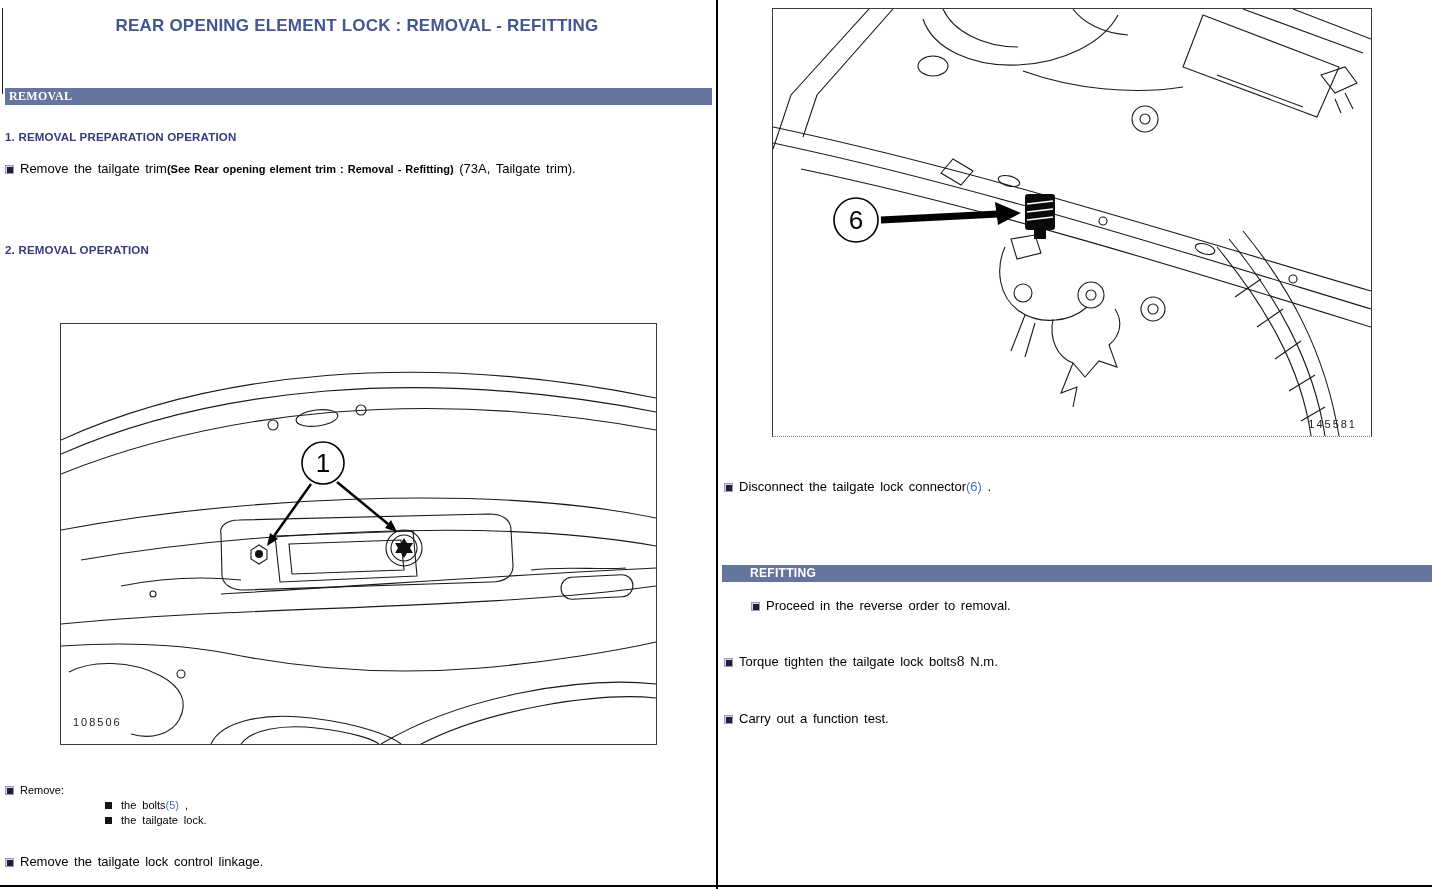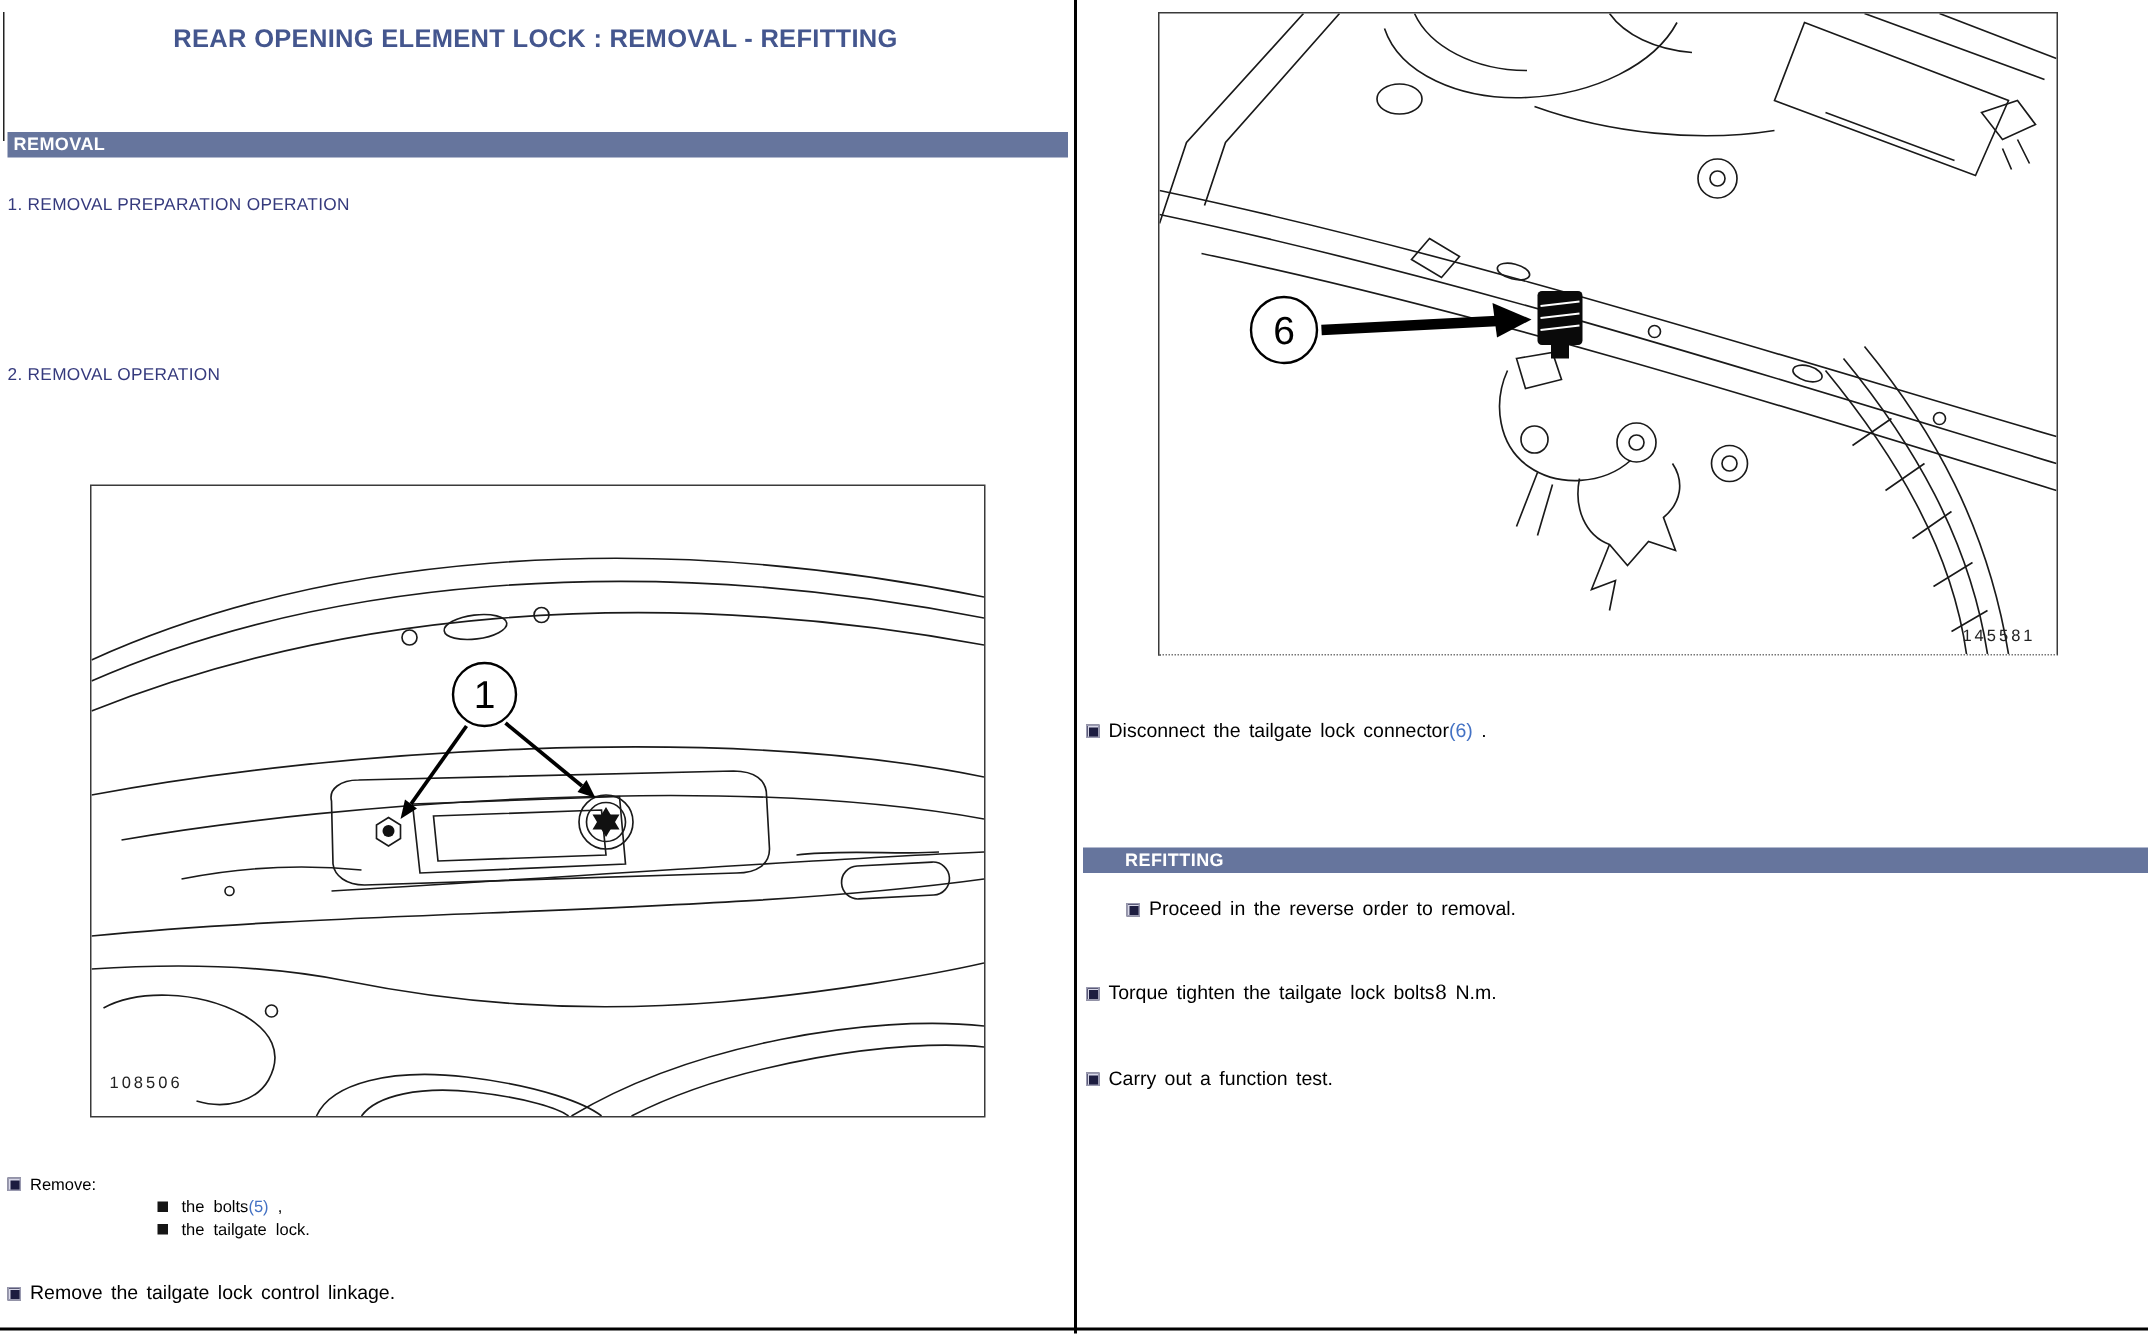--- a/index.html
+++ b/index.html
@@ -19,25 +19,25 @@
     position:absolute; left:0; top:16px; width:714px;
     text-align:center; font-size:17px; font-weight:bold;
     color:var(--title-text,#44568e); letter-spacing:.2px;
   }
 
   .bar {
     position:absolute; height:17px; background:var(--header-bar,#66759d);
     color:#fff; font-size:12px; font-weight:bold; line-height:17px;
     padding-left:4px; letter-spacing:.3px;
   }
-  .bar-removal   { left:5px;  top:88px;  width:707px; }
+  .bar-removal   { left:5px;  top:88px;  width:707px;font-family:Liberation Serif, serif; }
   .bar-refitting { left:722px; top:565px; width:710px;padding-left:28px; }
 
   .sub-heading {
-    position:absolute; font-size:11.5px; font-weight:normal;
+    position:absolute; font-size:11.5px; font-weight:bold;
     color:var(--heading-text,#353a7d); letter-spacing:.2px;
   }
   .h-prep    { left:5px; top:131px; }
   .h-removal { left:5px; top:244px; }
 
   .step { position:absolute; font-size:13px; word-spacing:2px; white-space:nowrap; }
   .step-prep       { left:5px;  top:161px; }
   .step-linkage    { left:5px;  top:854px; }
   .step-disconnect { left:724px; top:479px; }
   .step-r1         { left:724px; top:598px;margin-left:27px; }
@@ -82,20 +82,23 @@
   <div class="bottom-line"></div>
 
   <h1 class="title">REAR OPENING ELEMENT LOCK : REMOVAL - REFITTING</h1>
 
   <div class="bar bar-removal">
     <span>REMOVAL</span>
   </div>
 
   <div class="sub-heading h-prep">1. REMOVAL PREPARATION OPERATION</div>
 
+  <div class="step step-prep">
+    <span class="bullet"></span><span>Remove the tailgate trim</span><span class="see-ref">(See Rear opening element trim : Removal - Refitting)</span><span> (73A, Tailgate trim).</span>
+  </div>
 
   <div class="sub-heading h-removal">2. REMOVAL OPERATION</div>
 
   <figure class="fig fig1">
     <svg width="595" height="420" viewBox="0 0 595 420">
       <g fill="none" stroke="#1a1a1a" stroke-width="1.1">
 
         <path d="M0,116 C150,48 360,26 595,74"></path>
         <path d="M0,130 C150,64 360,42 595,88"></path>
         <path d="M0,150 C160,86 365,64 595,106"></path>

